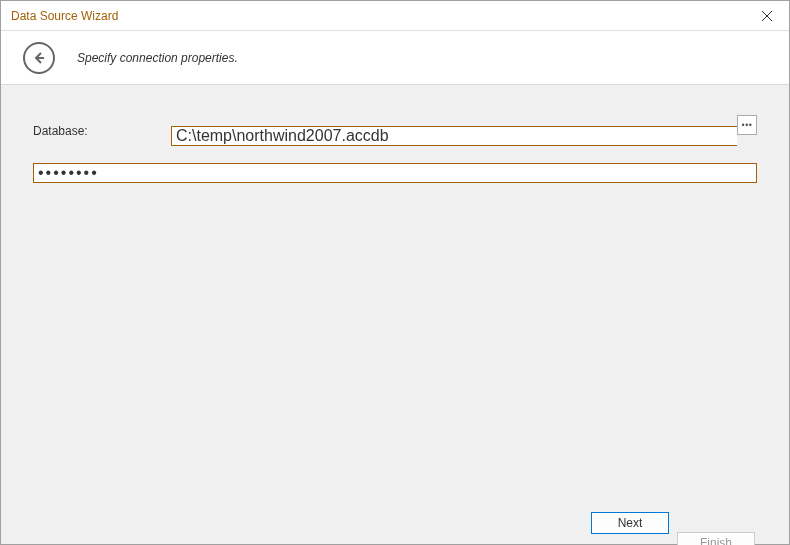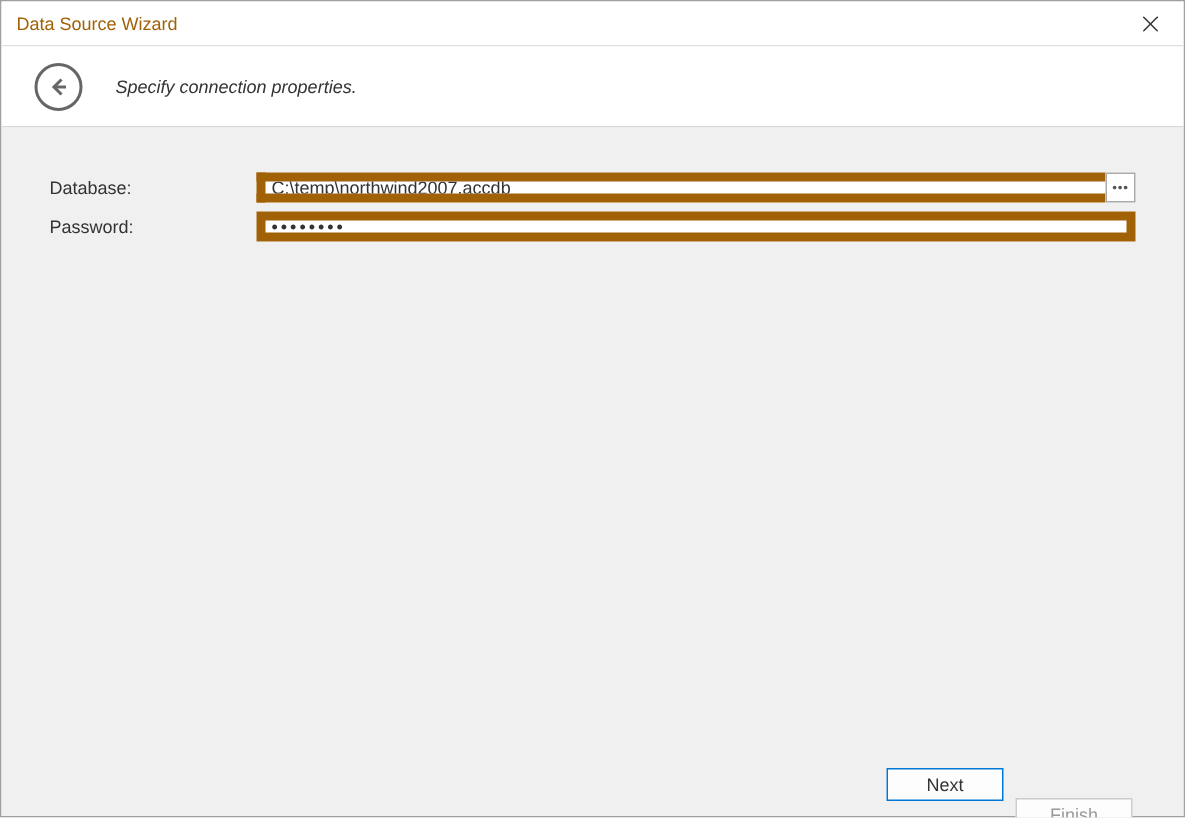--- a/index.html
+++ b/index.html
@@ -94,27 +94,28 @@
     }
     .input-wrapper {
       flex: 1;
       position: relative;
       display: flex;
       align-items: stretch;
     }
     .text-input {
       flex: 1;
       height: 20px;
-      border: 6px solid #a16207;
+      border: 1px solid #a16207;
       background: #fff;
       font-family: inherit;
-      font-size: 12px;
+      font-size: 16px;
       padding: 0 4px;
       color: #333;
       outline: none;
+      margin-top: 11px;
     }
     .text-input.with-browse {
       border-right: none;
     }
     .browse-btn {
       width: 20px;
       height: 20px;
       border: 1px solid #aaa;
       background: #fff;
       display: flex;
@@ -187,21 +188,20 @@
     <div class="form-row">
       <span class="form-label">Database:</span>
       <div class="input-wrapper">
         <input type="text" class="text-input with-browse" value="C:\temp\northwind2007.accdb" style="">
         <div class="browse-btn">
           <span>•••</span>
         </div>
       </div>
     </div>
     <div class="form-row">
-      <span class="form-label">Password:</span>
       <div class="input-wrapper">
         <input type="text" class="text-input password-input" value="••••••••" style="">
       </div>
     </div>
   </div>
 
   <div class="footer">
     <button class="btn btn-primary">Next</button>
     <button class="btn btn-disabled" disabled="">Finish</button>
   </div>

